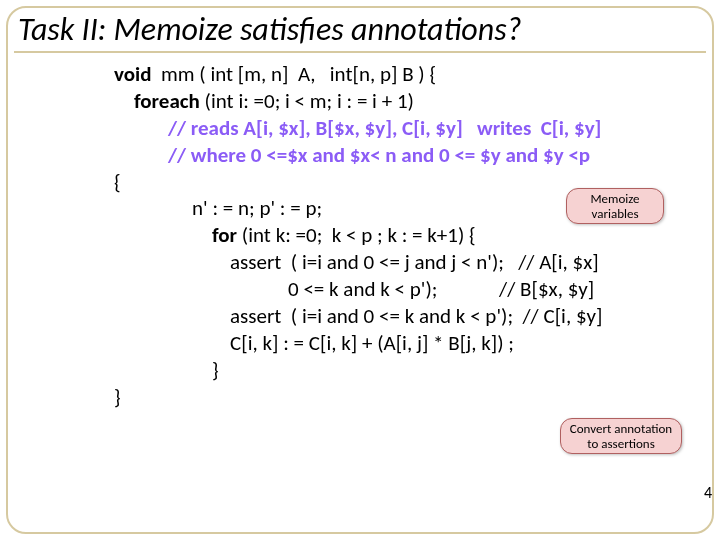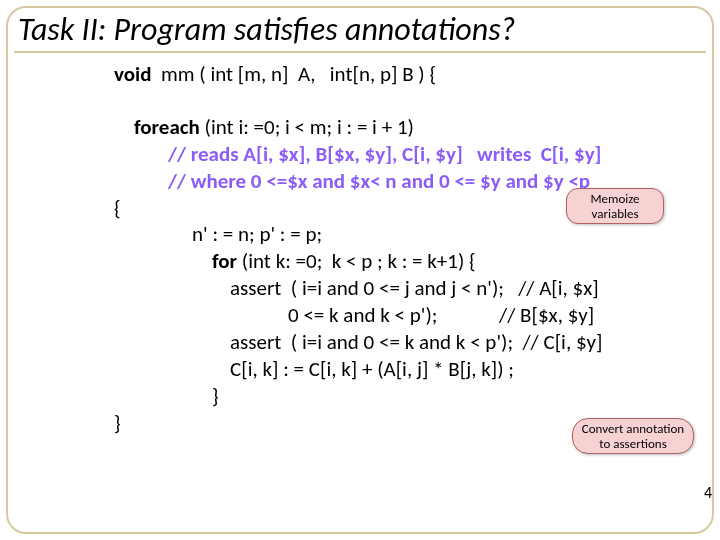--- a/index.html
+++ b/index.html
@@ -36,56 +36,56 @@
   .code {
     font-family: "Calibri", "Segoe UI", sans-serif;
     font-size: 21px;
     line-height: 1.28;
     color: #000;
     padding-left: 114px;
     position: relative;
   }
   .bold { font-weight: 700; }
   .maroon { color: #8b5cf6; }
-  .ind1 { padding-left: 20px; margin-top: 26px; }
+  .ind1 { padding-left: 20px; }
   .ind2 { padding-left: 54px; }
   .ind3 { padding-left: 78px; }
   .ind4 { padding-left: 98px; }
   .ind5 { padding-left: 116px; }
   .ind7 { padding-left: 174px; }
   .line { white-space: pre; display: block; }
 
   .bubble {
     position: absolute;
     background: #f6d2d2;
     border: 1.5px solid #b06060;
     border-radius: 12px;
     font-family: "Calibri", "Segoe UI", sans-serif;
     font-size: 13px;
     text-align: center;
     color: #000;
     box-shadow: 1px 1px 3px rgba(0,0,0,0.25);
     padding: 2px 6px;
   }
   .bubble1 { top: 188px; right: 56px; width: 84px; }
-  .bubble2 { top: 418px; right: 26px; width: 108px; border-radius: 16px; }
+  .bubble2 { top: 418px; right: 38px; width: 108px; }
   .pagenum {
     position: absolute;
     right: 8px;
     bottom: 38px;
     font-family: "Calibri", sans-serif;
     font-size: 16px;
   }
 </style>
 </head>
 <body>
 
 <div class="slide-border"></div>
 
-<div class="title">Task II: Program satisfies annotations?</div>
+<div class="title">Task II: Memoize satisfies annotations?</div>
 <div class="title-underline"></div>
 
 <div class="code">
   <span class="line"><span class="bold">void</span><span>  mm ( int [m, n]  A,   int[n, p] B ) {</span></span>
   <span class="line ind1"><span class="bold">foreach</span><span> (int i: =0; i &lt; m; i : = i + 1)</span></span>
   <span class="line ind2 bold maroon">// reads A[i, $x], B[$x, $y], C[i, $y]   writes  C[i, $y]</span>
   <span class="line ind2 bold maroon">// where 0 &lt;=$x and $x&lt; n and 0 &lt;= $y and $y &lt;p</span>
   <span class="line">{</span>
   <span class="line ind3">n' : = n; p' : = p;</span>
   <span class="line ind4"><span class="bold">for</span><span> (int k: =0;  k &lt; p ; k : = k+1) {</span></span>

